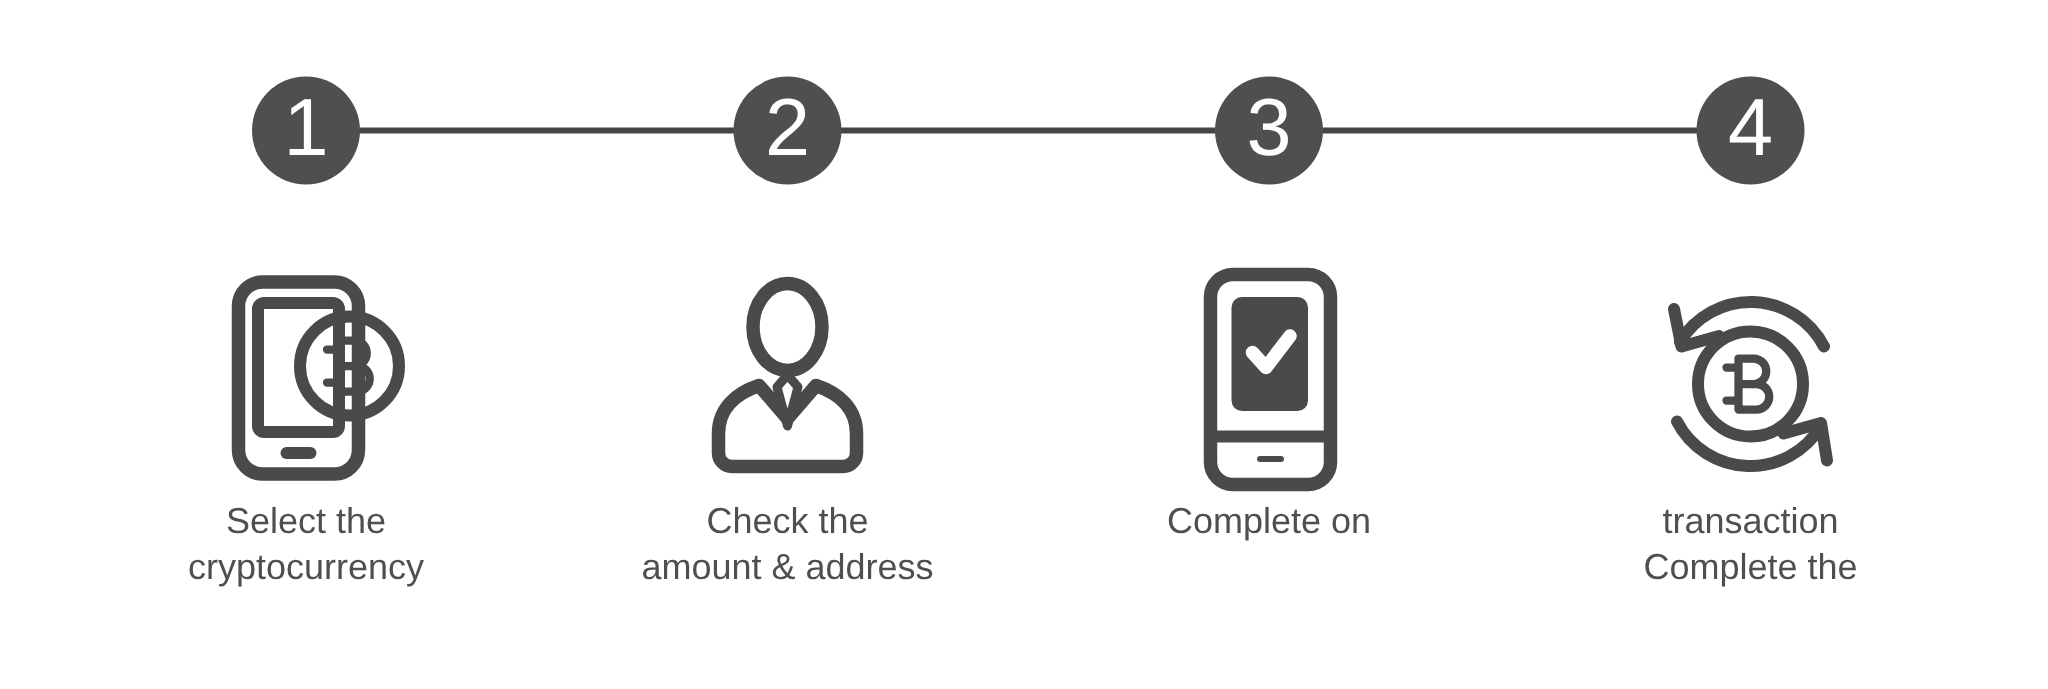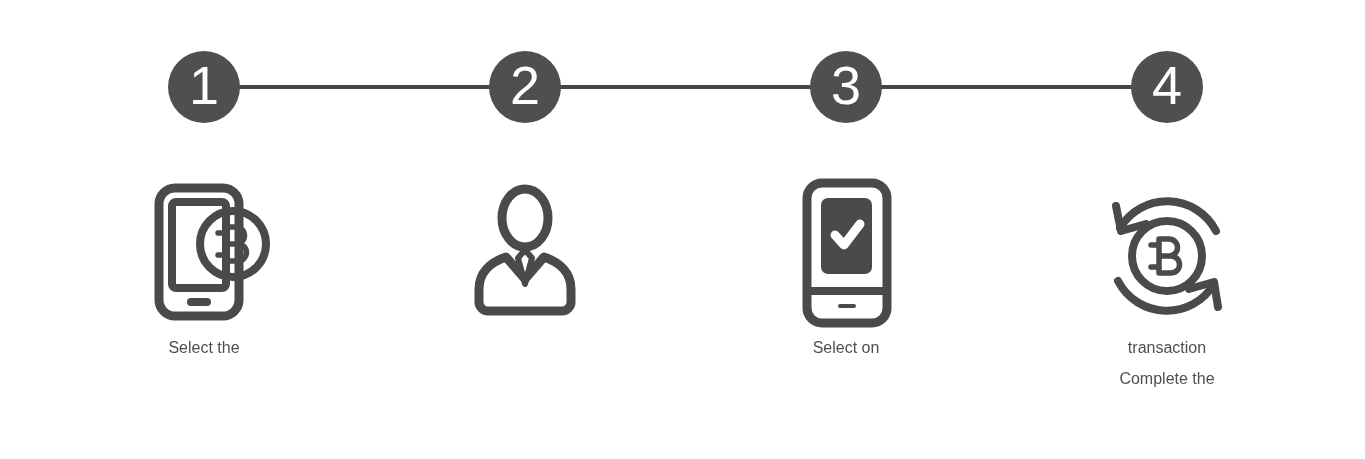--- a/index.html
+++ b/index.html
@@ -57,21 +57,21 @@
   }
   .icon-wrap svg { width: 150px; height: 150px; display: block; }
   svg .stroke {
     stroke: #4a4a4a;
     fill: none;
   }
   .label {
     margin-top: 4px;
     text-align: center;
     color: #4f4f4f;
-    font-size: 16px;
+    font-size: 24px;
     line-height: 31px;
   }
   .label span { display: block; }
 </style>
 </head>
 <body>
 
 <div class="canvas">
 
   <div class="connector"></div>
@@ -84,51 +84,56 @@
       <svg viewBox="0 0 150 150">
         <rect class="stroke" x="30" y="10" width="80" height="128" rx="16" stroke-width="9"></rect>
         <rect class="stroke" x="43" y="24" width="54" height="86" rx="4" stroke-width="8"></rect>
         <line class="stroke" x1="62" y1="124" x2="78" y2="124" stroke-width="8" stroke-linecap="round"></line>
         <circle class="stroke" cx="104" cy="66" r="33" fill="#ffffff" stroke-width="8"></circle>
         <path class="stroke" d="M 97 49 V 83 M 97 49 H 107 A 8.5 8.5 0 0 1 107 66 H 97 M 97 66 H 109 A 8.5 8.5 0 0 1 109 83 H 97 M 89 55 H 96 M 89 77 H 96" stroke-width="5.5" stroke-linecap="round" stroke-linejoin="round"></path>
       </svg>
     </div>
     <div class="label">
       <span>Select the</span>
+      <span>cryptocurrency</span>
     </div>
   </div>
 
   <div class="step s2">
     <div class="circle">
       <span>2</span>
     </div>
     <div class="icon-wrap">
       <svg viewBox="0 0 150 150">
         <ellipse class="stroke" cx="75" cy="40" rx="23" ry="29" stroke-width="9"></ellipse>
         <path class="stroke" d="M 38 133 H 112 A 9 9 0 0 0 121 124 V 111 C 121 94 109 84 94 79 L 75 101 L 56 79 C 41 84 29 94 29 111 V 124 A 9 9 0 0 0 38 133 Z" stroke-width="9" stroke-linejoin="round"></path>
         <path class="stroke" d="M 75 72 L 82 80 L 75 106 L 68 80 Z" stroke-width="6" stroke-linejoin="round"></path>
       </svg>
+    </div>
+    <div class="label">
+      <span>Check the</span>
+      <span>amount &amp; address</span>
     </div>
   </div>
 
   <div class="step s3">
     <div class="circle">
       <span>3</span>
     </div>
     <div class="icon-wrap">
       <svg viewBox="0 0 150 150">
         <rect class="stroke" x="36" y="5" width="80" height="140" rx="15" stroke-width="9"></rect>
         <rect x="50" y="20" width="51" height="76" rx="7" fill="#4a4a4a"></rect>
         <path d="M 64 57 L 73 67 L 89 46" stroke="#ffffff" fill="none" stroke-width="9" stroke-linecap="round" stroke-linejoin="round"></path>
         <line class="stroke" x1="36" y1="113" x2="116" y2="113" stroke-width="8"></line>
         <line class="stroke" x1="69" y1="128" x2="83" y2="128" stroke-width="4" stroke-linecap="round"></line>
       </svg>
     </div>
     <div class="label">
-      <span>Select on</span>
+      <span>Complete on</span>
     </div>
   </div>
 
   <div class="step s4">
     <div class="circle">
       <span>4</span>
     </div>
     <div class="icon-wrap">
       <svg viewBox="0 0 150 150">
         <circle class="stroke" cx="75" cy="78" r="35" stroke-width="8"></circle>

